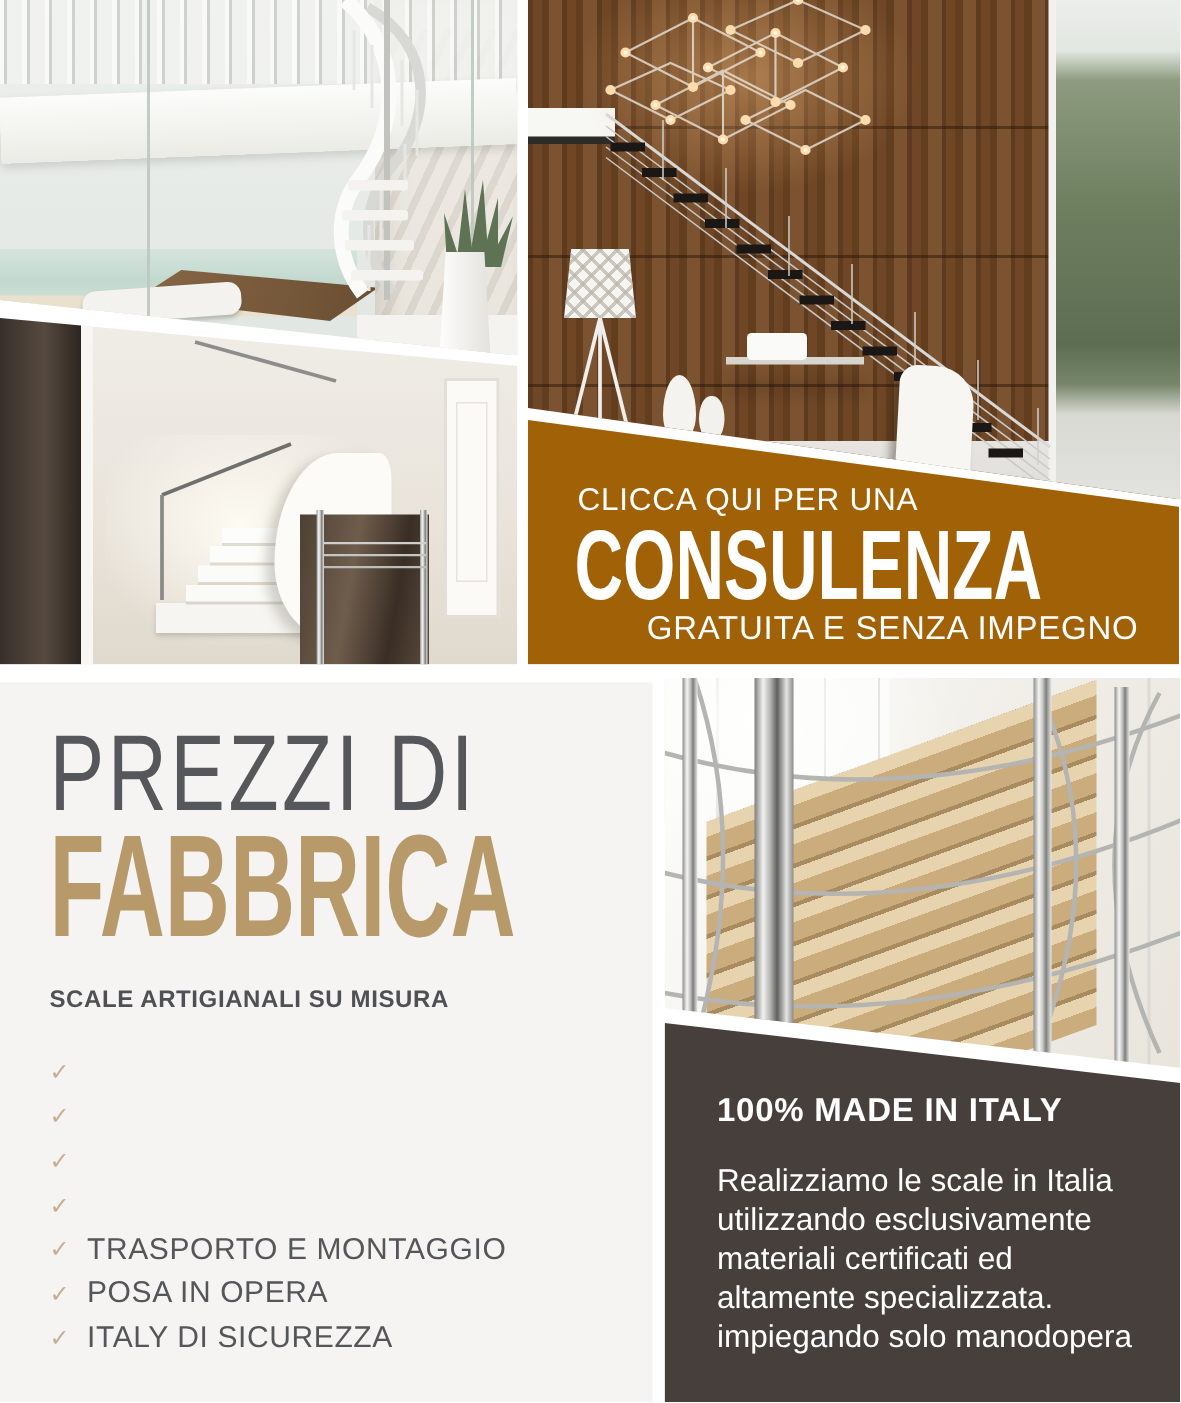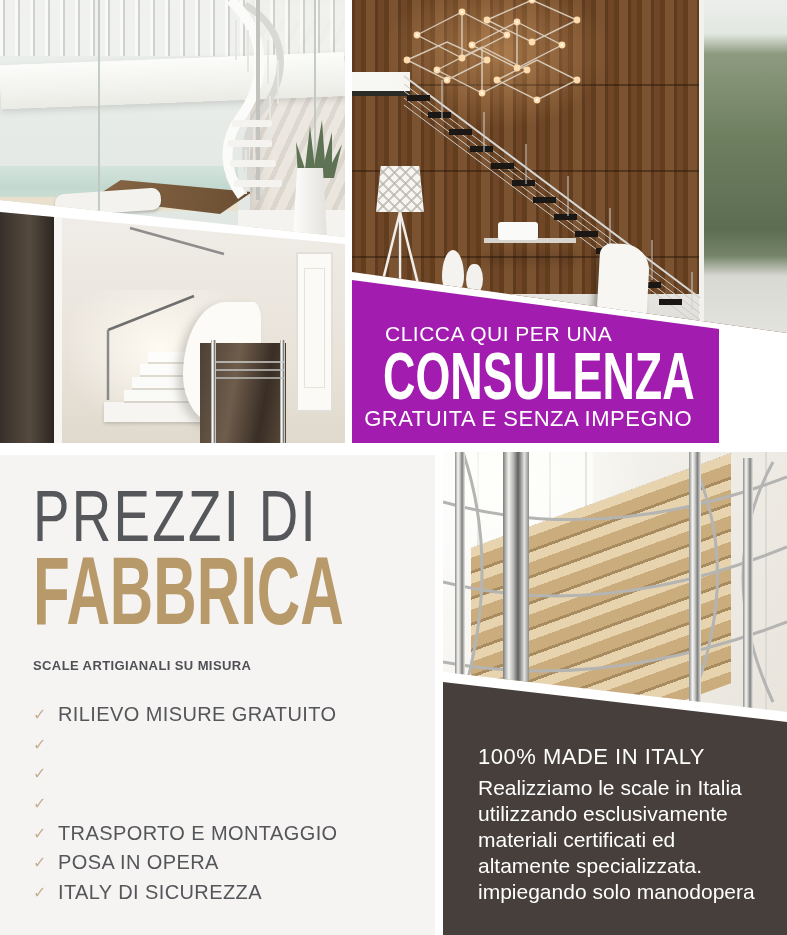--- a/index.html
+++ b/index.html
@@ -80,34 +80,34 @@
     background-image:repeating-linear-gradient(45deg,rgba(185,180,170,.7) 0 2px,transparent 2px 8px),
       repeating-linear-gradient(-45deg,rgba(185,180,170,.7) 0 2px,transparent 2px 8px); background-color:#f6f5f2; }
   .p3-vase1 { left:90px; top:250px; width:22px; height:44px; background:#f4f3f0; border-radius:50% 50% 45% 45%/60% 60% 40% 40%; }
   .p3-vase2 { left:114px; top:264px; width:17px; height:30px; background:#f2f1ee; border-radius:50%/55%; }
   .p3-table { left:132px; top:238px; width:92px; height:5px; background:#d8d5cf; box-shadow:0 18px 10px rgba(40,30,20,.35); }
   .p3-cloth { left:146px; top:222px; width:40px; height:18px; background:#fafaf8; border-radius:3px; }
   .p3-chair { left:246px; top:244px; width:50px; height:90px; background:#f7f6f3;
     border-radius:12px 26px 4px 4px; transform:rotate(3deg); box-shadow:-4px 4px 6px rgba(40,30,20,.4); }
 
   
-  .banner { left:352px; top:280px; width:367px; height:163px; background:#a21caf;
+  .banner { left:352px; top:280px; width:434px; height:163px; background:#a16207;
     clip-path:polygon(0 0,435px 58px,435px 163px,0 163px); cursor:pointer; }
   .banner-line1 { left:33px; top:42px; font-size:21px; color:#ffffff; letter-spacing:.5px; }
   .banner-line2 { left:31px; top:63px; font-size:66px; font-weight:bold; color:#ffffff; line-height:1;
     transform:scaleX(.68); transform-origin:left top; letter-spacing:0; white-space:nowrap; }
   .banner-line3 { right:27px; top:126px; font-size:22px; color:#ffffff; letter-spacing:.5px; }
 
   
   .section-left { left:0; top:455px; width:435px; height:480px; background:#f5f4f2; }
   .title1 { left:33px; top:25px; font-size:72px; color:#56575b; line-height:1; letter-spacing:3px;
     transform:scaleX(.76); transform-origin:left top; white-space:nowrap; }
   .title2 { left:33px; top:87px; font-size:97px; font-weight:bold; color:#b8996a; line-height:1;
     transform:scaleX(.62); transform-origin:left top; white-space:nowrap; }
-  .subtitle { left:33px; top:203px; font-size:13px; font-weight:bold; color:#4f5055; letter-spacing:.4px; }
+  .subtitle { left:33px; top:203px; font-size:16px; font-weight:bold; color:#4f5055; letter-spacing:.4px; }
   .features { left:33px; top:245px; list-style:none; }
   .features li { display:flex; align-items:center; height:29.6px; }
   .check { width:25px; font-size:16px; color:#c6ae92; flex:0 0 25px; }
   .feat-label { font-size:20px; color:#55565a; letter-spacing:.4px; white-space:nowrap; }
 
   
   .photo4 { left:443px; top:452px; width:344px; height:260px;
     clip-path:polygon(0 0,344px 0,344px 260px,0 220px);
     background:linear-gradient(115deg,#fdfdfc 0%,#f2f0ea 45%,#e9e5dd 100%); }
   .p4-window { left:0; top:0; width:150px; height:96px;
@@ -121,21 +121,21 @@
   .p4-postA { left:12px; top:0; width:10px; height:260px; }
   .p4-postB { left:60px; top:0; width:26px; height:260px;
     background:linear-gradient(90deg,#7d7d7b,#f2f2f0 22%,#b7b7b5 40%,#5f5f5d 58%,#e3e3e1 82%,#8b8b89); }
   .p4-postC { left:246px; top:0; width:12px; height:260px; }
   .p4-postD { left:300px; top:6px; width:10px; height:254px; }
   .p4-wallline { left:322px; top:0; width:2px; height:260px; background:#dcdad5; }
 
   
   .dark-box { left:443px; top:682px; width:344px; height:253px; background:#473f3b;
     clip-path:polygon(0 0,344px 40px,344px 253px,0 253px); color:#ffffff; }
-  .mii-title { left:35px; top:62px; font-size:22px; font-weight:normal; letter-spacing:.5px; }
+  .mii-title { left:35px; top:45px; font-size:22px; font-weight:bold; letter-spacing:.5px; }
   .mii-body { left:35px; top:93px; font-size:21px; line-height:26px; font-weight:normal; white-space:nowrap; }
 
   svg { position:absolute; left:0; top:0; }
 </style>
 </head>
 <body>
 
 <div class="page">
 
   <div class="abs photo1">
@@ -319,21 +319,20 @@
     <div class="abs banner-line3">GRATUITA E SENZA IMPEGNO</div>
   </div>
 
   <div class="abs section-left">
     <div class="abs title1">PREZZI DI</div>
     <div class="abs title2">FABBRICA</div>
     <div class="abs subtitle">SCALE ARTIGIANALI SU MISURA</div>
     <ul class="abs features">
       <li>
           <span class="check">✓</span>
-          <span class="feat-label">RILIEVO MISURE GRATUITO</span>
         </li>
       <li>
           <span class="check">✓</span>
         </li>
       <li>
           <span class="check">✓</span>
         </li>
       <li>
           <span class="check">✓</span>
         </li>

